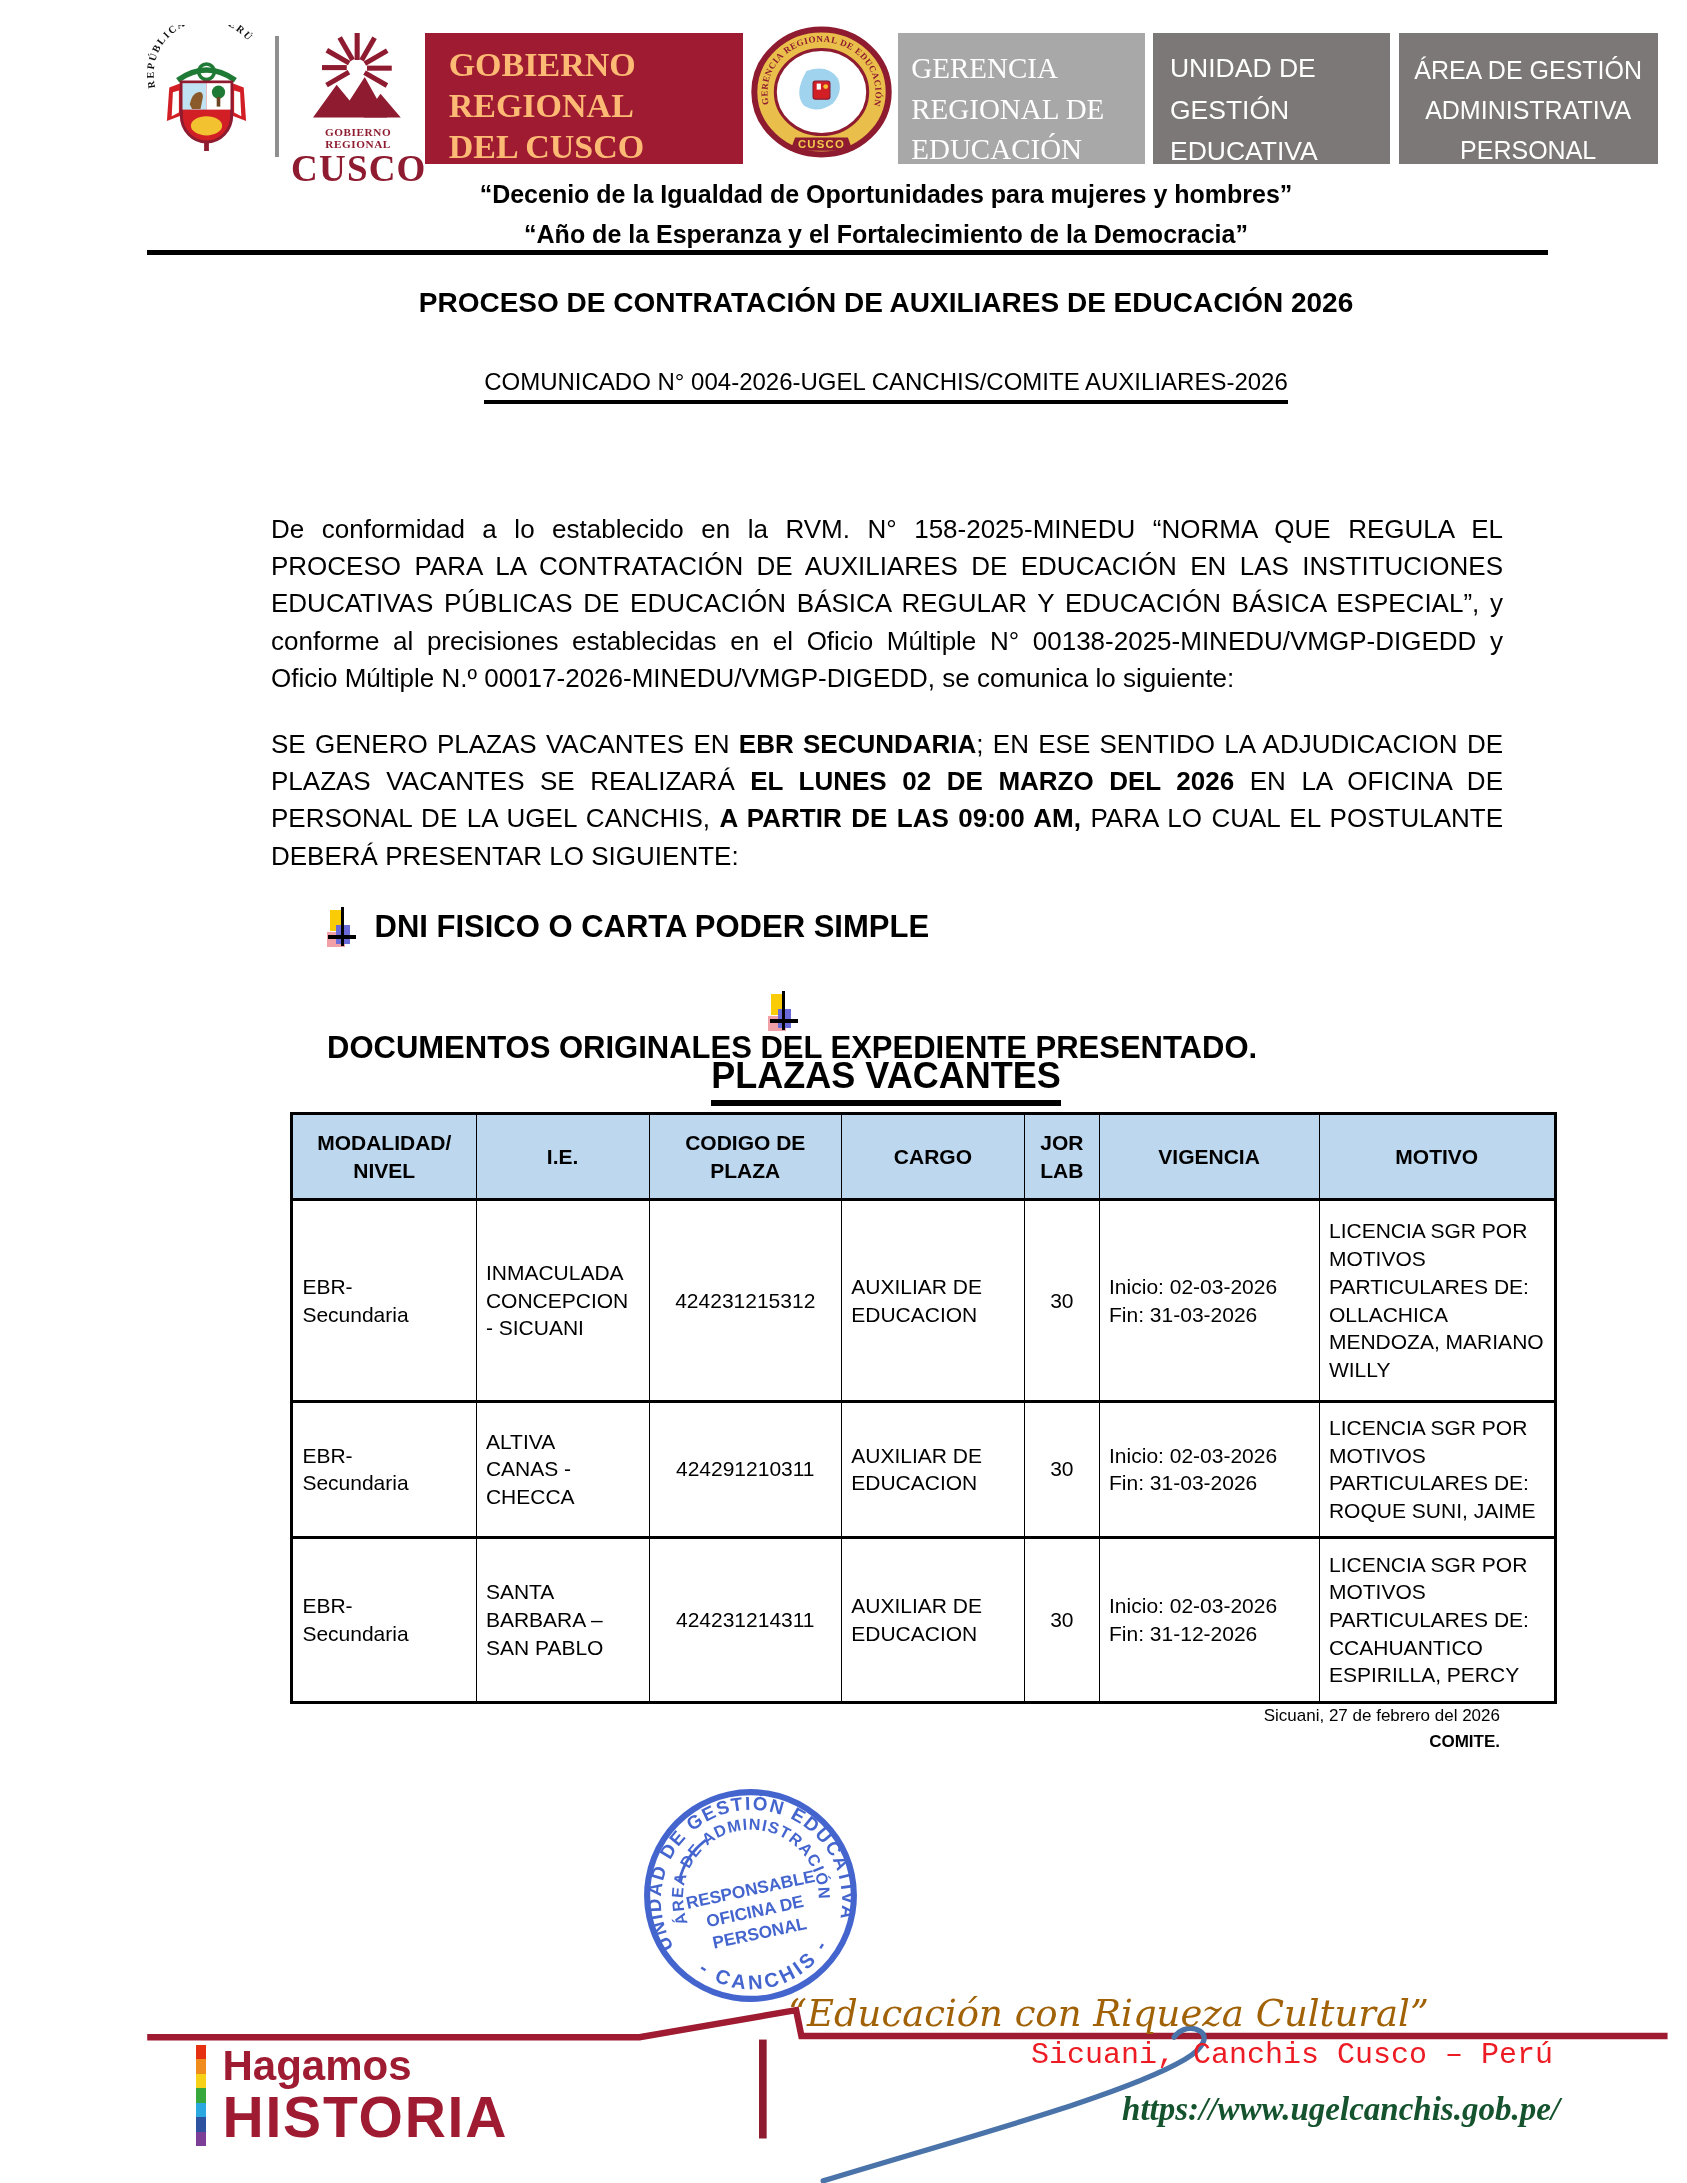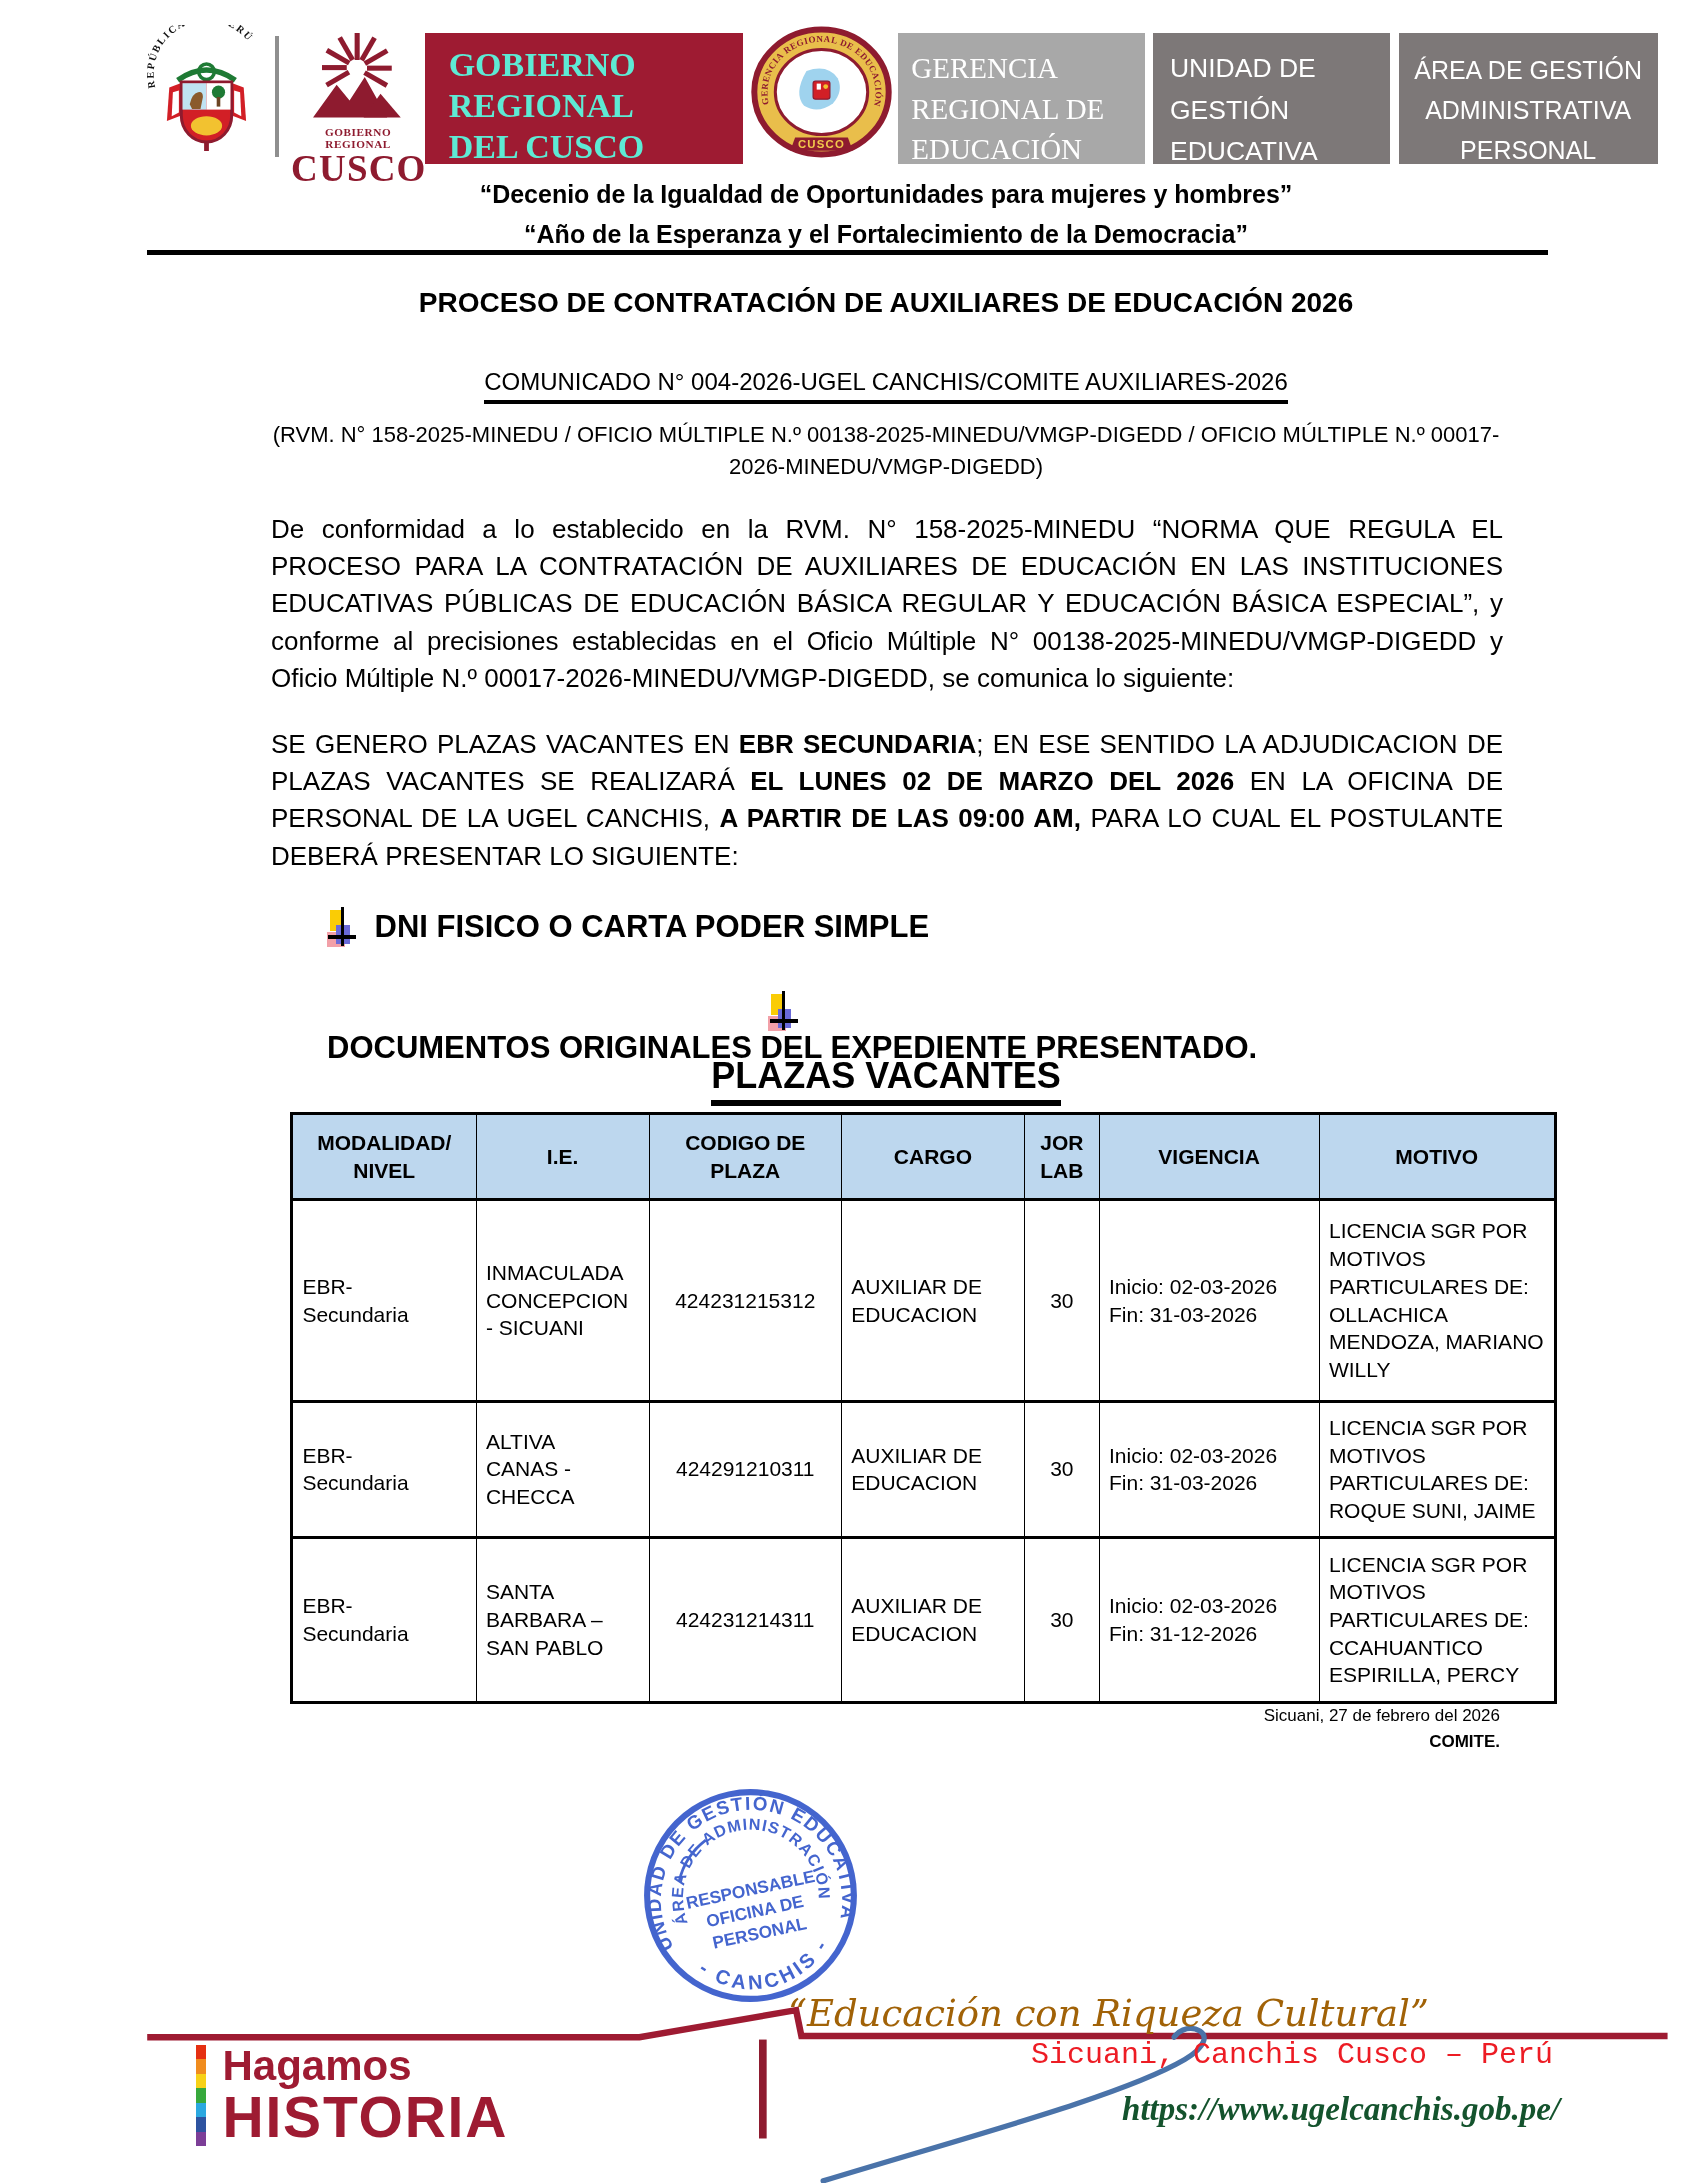--- a/index.html
+++ b/index.html
@@ -9,21 +9,21 @@
 
   
   .header{position:absolute;left:146px;top:25px;display:flex;align-items:flex-start;}
   .coat-wrap{width:121px;height:144px;flex:none;}
   .hsep{width:4.1px;height:121px;background:#8f8f8f;margin:10.6px 11.8px 0 8.2px;flex:none;}
   .cusco-logo{width:134px;flex:none;text-align:center;margin-top:8.2px;}
   .cusco-logo .cl-small{font-family:"Liberation Serif",serif;font-size:11.2px;letter-spacing:0.6px;
         color:#8E1B2F;font-weight:bold;margin-top:1.2px;}
   .cusco-logo .cl-big{font-family:"Liberation Serif",serif;font-size:37px;color:#8E1B2F;
         font-weight:bold;letter-spacing:1.2px;line-height:1;}
-  .gore-box{width:318px;height:131px;background:#9E1B32;color:#5eead4;flex:none;margin-top:8.2px;
+  .gore-box{width:318px;height:131px;background:#9E1B32;color:#fdba74;flex:none;margin-top:8.2px;
         font-family:"Liberation Serif",serif;font-weight:bold;font-size:34px;line-height:1.2;
         padding:11.8px 0 0 23.6px;box-sizing:border-box;}
   .seal-wrap{width:147px;height:141px;flex:none;margin:1.2px 3.5px 0 4.7px;}
   .gbox{color:#fff;height:131px;box-sizing:border-box;margin-top:8.2px;flex:none;}
   .gbox1{width:247px;background:#A8A8A8;font-family:"Liberation Serif",serif;font-size:29px;
         line-height:1.38;padding:15.3px 4.7px 0 13px;}
   .gbox2{width:237px;background:#7D7878;font-size:26.5px;line-height:1.55;padding:15.3px 0 0 16.5px;margin-left:8.2px;}
   .gbox3{width:259px;background:#7D7878;font-size:25px;line-height:1.6;padding:16.5px 7px 0;text-align:center;margin-left:8.2px;}
 
   .quotes{position:absolute;left:188px;top:174px;width:1396px;text-align:center;
@@ -182,21 +182,20 @@
   </div>
 
   <div class="rule1"></div>
 
   <div class="centerband doc-title">PROCESO DE CONTRATACIÓN DE AUXILIARES DE EDUCACIÓN 2026</div>
 
   <div class="centerband comunicado">
     <span>COMUNICADO N° 004-2026-UGEL CANCHIS/COMITE AUXILIARES-2026</span>
   </div>
 
-  <div class="centerband reference">(RVM. N° 158-2025-MINEDU / OFICIO MÚLTIPLE N.º 00138-2025-MINEDU/VMGP-DIGEDD / OFICIO MÚLTIPLE N.º 00017-2026-MINEDU/VMGP-DIGEDD)</div>
 
   <div class="para p1">De conformidad a lo establecido en la RVM. N° 158-2025-MINEDU “NORMA QUE REGULA EL PROCESO PARA LA CONTRATACIÓN DE AUXILIARES DE EDUCACIÓN EN LAS INSTITUCIONES EDUCATIVAS PÚBLICAS DE EDUCACIÓN BÁSICA REGULAR Y EDUCACIÓN BÁSICA ESPECIAL”, y conforme al precisiones establecidas en el Oficio Múltiple N° 00138-2025-MINEDU/VMGP-DIGEDD y Oficio Múltiple N.º 00017-2026-MINEDU/VMGP-DIGEDD, se comunica lo siguiente:</div>
 
   <div class="para p2"><span>SE GENERO PLAZAS VACANTES EN </span><b>EBR SECUNDARIA</b><span>; EN ESE SENTIDO LA ADJUDICACION DE PLAZAS VACANTES SE REALIZARÁ </span><b>EL LUNES 02 DE MARZO DEL 2026</b><span> EN LA OFICINA DE PERSONAL DE LA UGEL CANCHIS, </span><b>A PARTIR DE LAS 09:00 AM,</b><span> PARA LO CUAL EL POSTULANTE DEBERÁ PRESENTAR LO SIGUIENTE:</span></div>
 
   <div class="bullet b1">
     <div class="bicon">
       <div class="by"></div>
         <div class="bp"></div>
         <div class="bb"></div>

